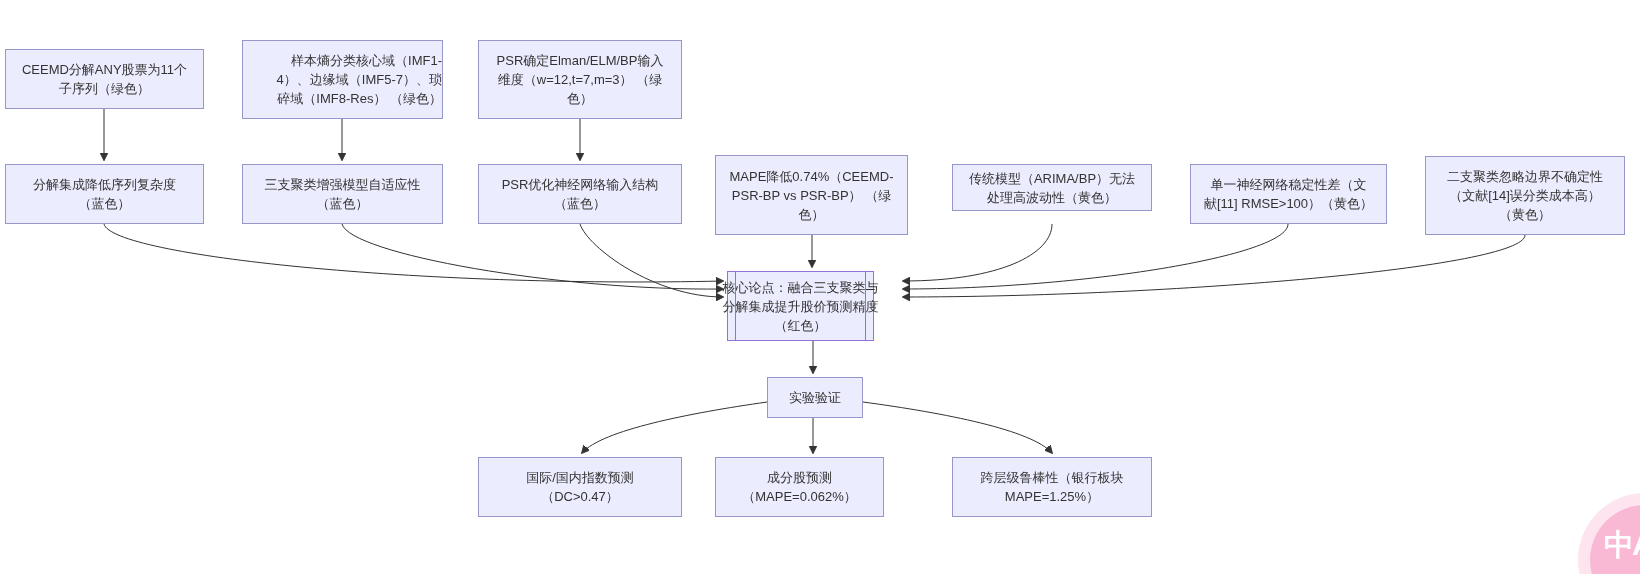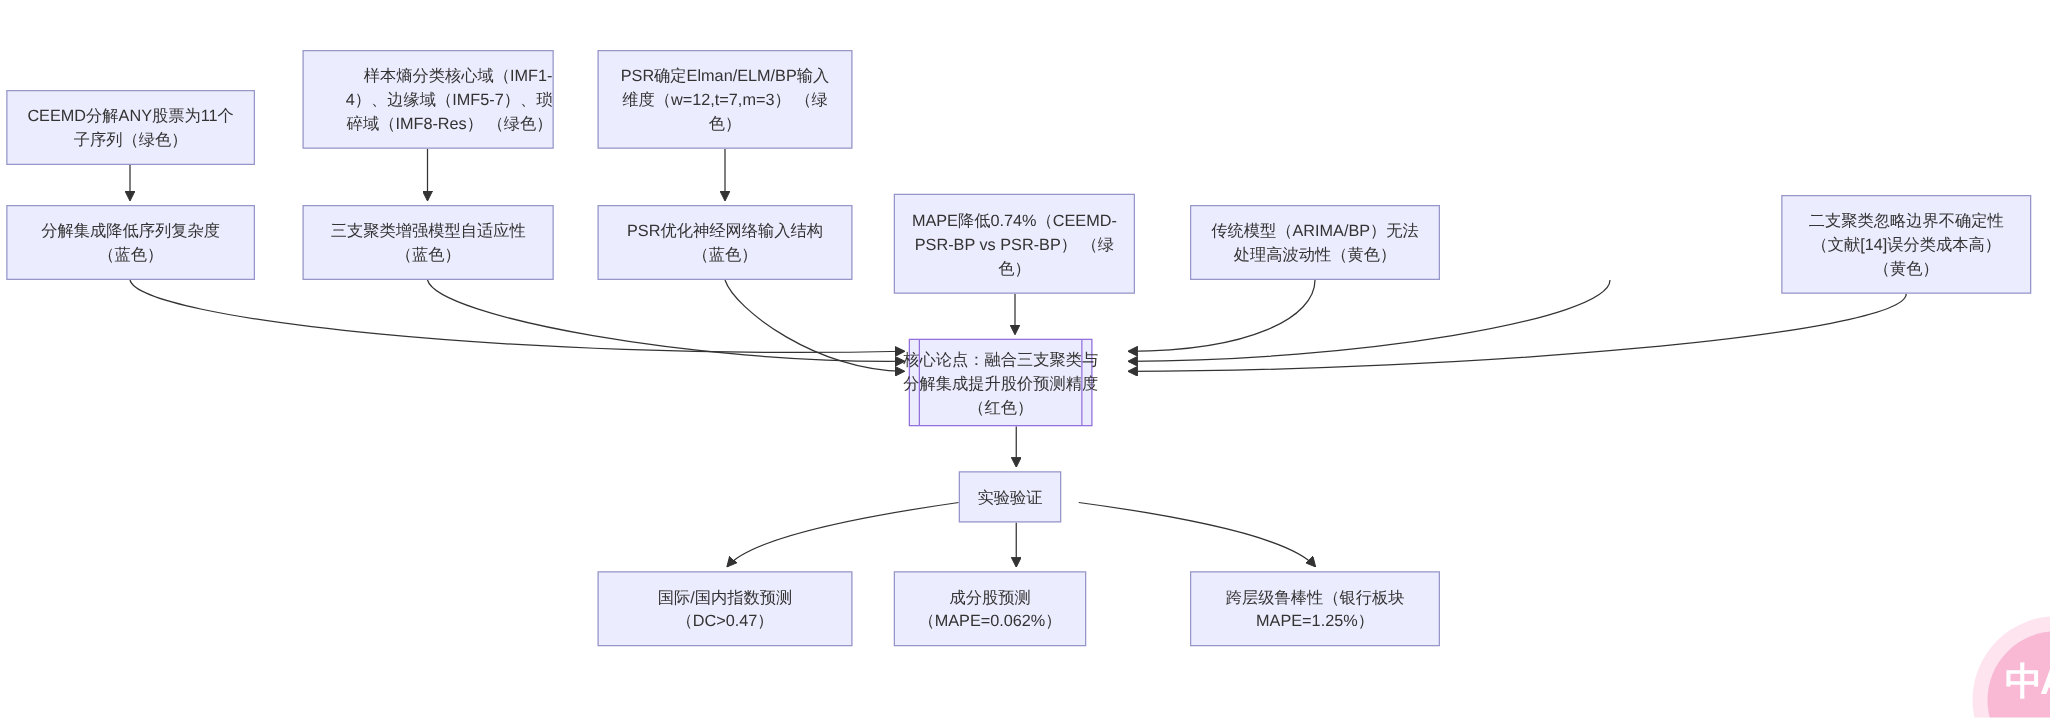--- a/index.html
+++ b/index.html
@@ -24,34 +24,34 @@
   .node .line{white-space:nowrap;}
   
   .node.core{border-color:var(--core-border,#9370DB);}
   .node.core::before,.node.core::after{
     content:"";position:absolute;top:0;bottom:0;width:1px;
     background:var(--core-border,#9370DB);
   }
   .node.core::before{left:7px;}
   .node.core::after{right:7px;}
   
-  .n-a{left:5px;   top:49px;  width:199px;height:60px;margin-top:23px;}
+  .n-a{left:5px;   top:49px;  width:199px;height:60px;}
   .n-b{left:242px; top:40px;  width:201px;height:79px;align-items:flex-end;}
   .n-c{left:478px; top:40px;  width:204px;height:79px;}
   .n-d{left:5px;   top:164px; width:199px;height:60px;}
   .n-e{left:242px; top:164px; width:201px;height:60px;}
   .n-f{left:478px; top:164px; width:204px;height:60px;}
   .n-g{left:715px; top:155px; width:193px;height:80px;}
-  .n-h{left:952px; top:164px; width:200px;height:60px;}
+  .n-h{left:952px; top:164px; width:200px;height:47px;}
   .n-i{left:1190px;top:164px; width:197px;height:60px;}
   .n-j{left:1425px;top:156px; width:200px;height:79px;}
   .n-k{left:727px; top:271px; width:147px;height:70px;}
-  .n-l{left:767px; top:377px; width:82px; height:41px;}
+  .n-l{left:767px; top:377px; width:96px; height:41px;}
   .n-m{left:478px; top:457px; width:204px;height:60px;}
-  .n-n{left:715px; top:457px; width:154px;height:60px;}
+  .n-n{left:715px; top:457px; width:169px;height:60px;}
   .n-o{left:952px; top:457px; width:200px;height:60px;}
   
   .translate-badge{
     position:absolute;left:1590px;top:505px;width:110px;height:110px;
     border-radius:50%;
     background:var(--badge-pink,#f9b8d4);
     box-shadow:0 0 0 12px rgba(249,184,212,0.38);
     color:#ffffff;font-weight:bold;font-size:30px;
     cursor:pointer;
   }
@@ -112,20 +112,24 @@
     </div>
   <div class="node n-g">
       <div class="line">MAPE降低0.74%（CEEMD-</div>
       <div class="line">PSR-BP vs PSR-BP） （绿</div>
       <div class="line">色）</div>
     </div>
   <div class="node n-h">
       <div class="line">传统模型（ARIMA/BP）无法</div>
       <div class="line">处理高波动性（黄色）</div>
     </div>
+  <div class="node n-i">
+      <div class="line">单一神经网络稳定性差（文</div>
+      <div class="line">献[11] RMSE&gt;100）（黄色）</div>
+    </div>
   <div class="node n-j">
       <div class="line">二支聚类忽略边界不确定性</div>
       <div class="line">（文献[14]误分类成本高）</div>
       <div class="line">（黄色）</div>
     </div>
   <div class="node core n-k">
       <div class="line">核心论点：融合三支聚类与</div>
       <div class="line">分解集成提升股价预测精度</div>
       <div class="line">（红色）</div>
     </div>

